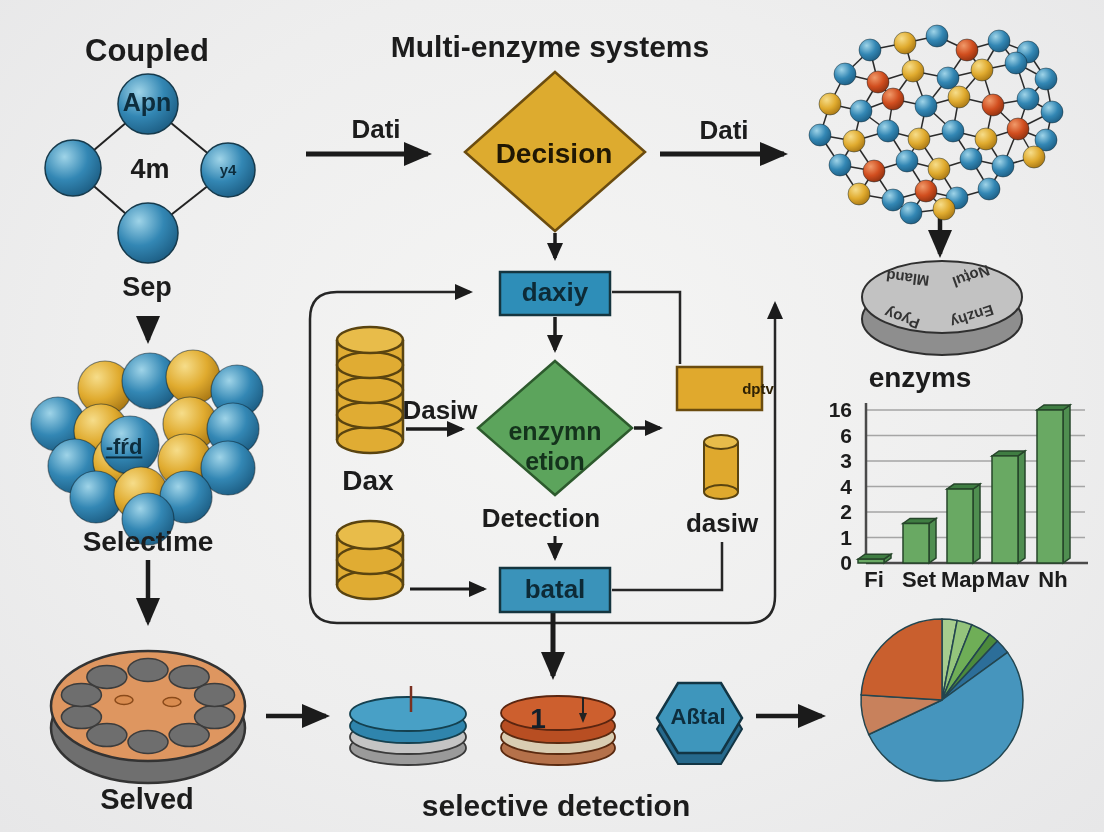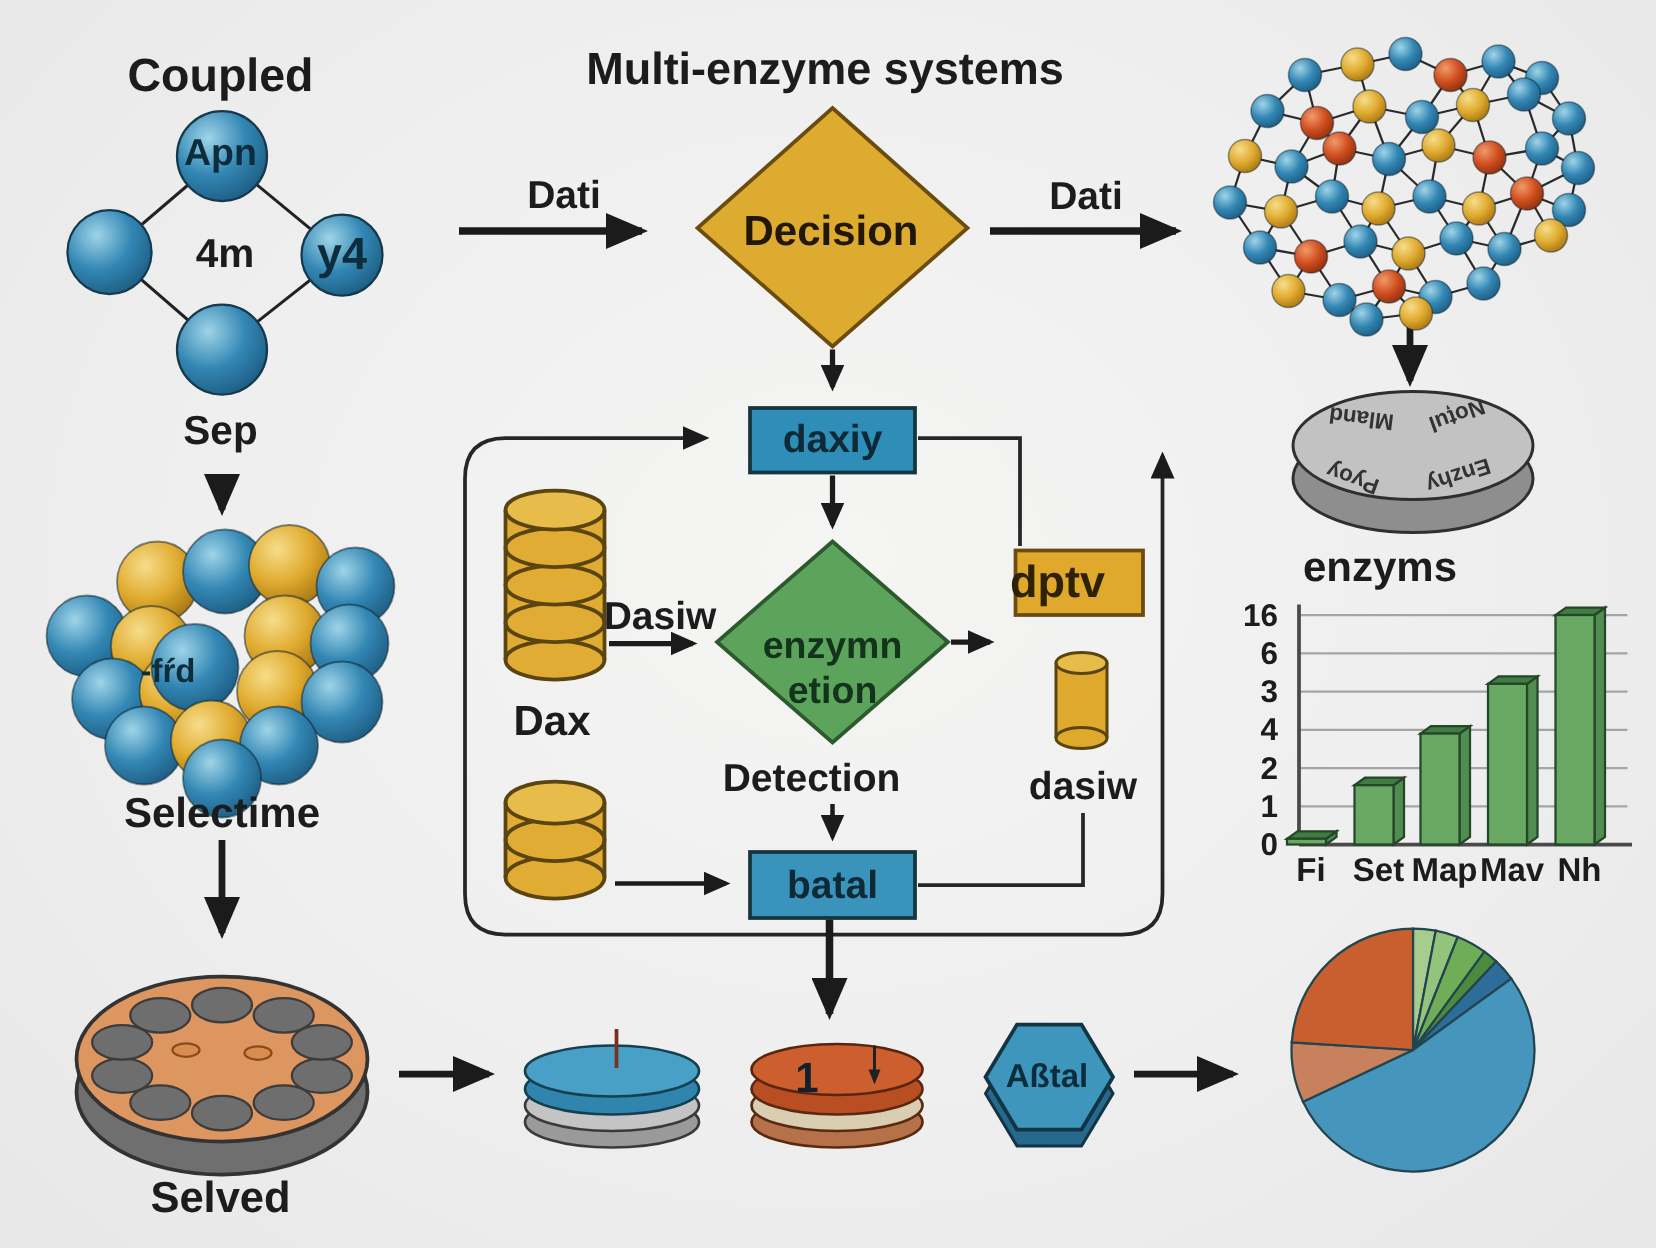--- a/index.html
+++ b/index.html
@@ -4,21 +4,21 @@
 <style>
   html,body{margin:0;padding:0;background:#ffffff;}
   .stage{
     position:relative;width:1104px;height:832px;overflow:hidden;
     background:radial-gradient(ellipse at 50% 45%, #f5f5f4 0%, #eeeeee 60%, #e7e7e8 100%);
     font-family:"Liberation Sans", sans-serif;color:#1c1c1c;
   }
   .stage svg{position:absolute;left:0;top:0;}
   .lbl{position:absolute;transform:translate(-50%,-50%);white-space:nowrap;font-weight:600;line-height:1.05;}
   .t31{font-size:31px;} .t30{font-size:30px;} .t28{font-size:28px;} .t27{font-size:27px;}
-  .t26{font-size:26px;} .t25{font-size:25px;} .t23{font-size:30px;} .t22{font-size:22px;}
+  .t26{font-size:26px;} .t25{font-size:25px;} .t23{font-size:15px;} .t22{font-size:22px;}
   .onbox{color:#0d2a36;}
   .ondiamond{color:#201704;}
   .ongreen{color:#14331c;}
   .onyellow{color:#2e2104;}
   .onsphere{color:#0d2d3d;font-weight:700;}
   .rot{position:absolute;font-size:15px;font-weight:700;color:#333;}
 </style>
 </head>
 <body>
 
@@ -389,30 +389,31 @@
 
   <div class="lbl t26" style="left:376px;top:130px;">Dati</div>
   <div class="lbl t26" style="left:724px;top:131px;">Dati</div>
   <div class="lbl t28 ondiamond" style="left:554px;top:154px;">Decision</div>
 
   <div class="lbl t26 onbox" style="left:555px;top:293px;">daxiy</div>
   <div class="lbl t26" style="left:440px;top:411px;">Dasiw</div>
   <div class="lbl t28" style="left:368px;top:481px;">Dax</div>
   <div class="lbl t25 ongreen" style="left:555px;top:431px;text-align:center;">enzymn</div>
   <div class="lbl t25 ongreen" style="left:555px;top:461px;">etion</div>
-  <div class="lbl t23 onyellow" style="left:705px;top:389px;">dptv</div>
+  <div class="lbl t23 onyellow" style="left:758px;top:389px;">dptv</div>
   <div class="lbl t26" style="left:722px;top:524px;">dasiw</div>
   <div class="lbl t26" style="left:541px;top:519px;">Detection</div>
   <div class="lbl t26 onbox" style="left:555px;top:590px;">batal</div>
 
-  <div class="lbl t22 onsphere" style="left:112px;top:447px;">-fŕd</div>
+  <div class="lbl t22 onsphere" style="left:124px;top:447px;text-decoration:underline;">-fŕd</div>
   <div class="lbl t28" style="left:148px;top:542px;">Selectime</div>
 
   <div class="lbl t28" style="left:920px;top:378px;">enzyms</div>
   <span class="rot" style="left:886px;top:270px;transform:rotate(187deg);">Mland</span>
   <span class="rot" style="left:952px;top:268px;transform:rotate(160deg);">Noțul</span>
   <span class="rot" style="left:884px;top:310px;transform:rotate(200deg);">Pyoy</span>
   <span class="rot" style="left:950px;top:308px;transform:rotate(162deg);">Enzhy</span>
 
   <div class="lbl" style="left:147px;top:799px;font-size:29px;">Selved</div>
+  <div class="lbl t30" style="left:556px;top:806px;">selective detection</div>
   <div class="lbl t22 onsphere" style="left:698px;top:717px;">Aßtal</div>
   <div class="lbl t28" style="left:538px;top:719px;color:#13202b;font-weight:700;">1</div>
 </div>
 
 </body></html>

